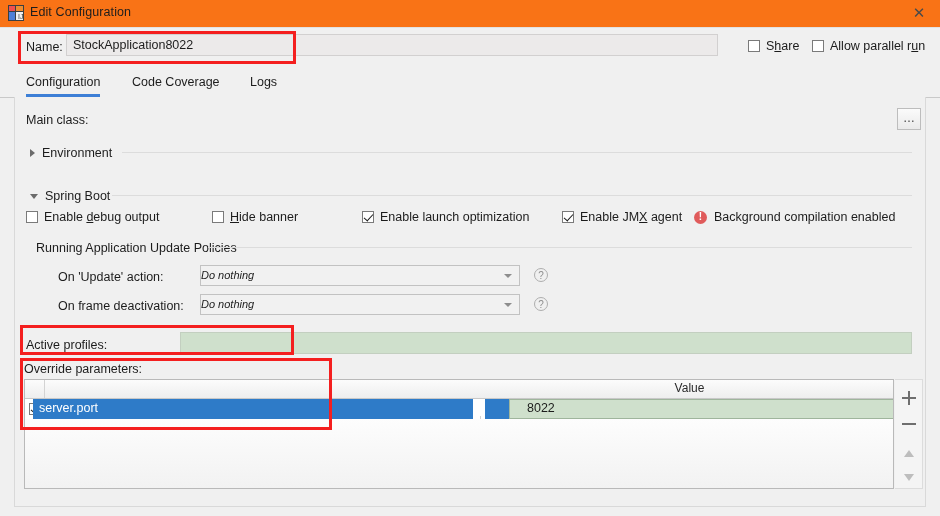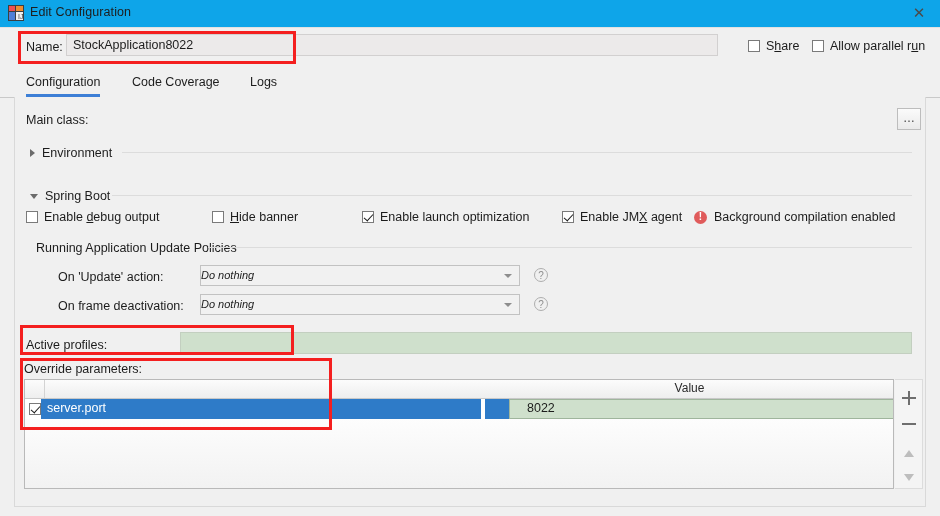--- a/index.html
+++ b/index.html
@@ -19,21 +19,21 @@
     font-size: 12.5px;
     color: #1c1c1c;
     box-sizing: border-box;
   }
 
   
   #titlebar {
     position: absolute;
     left: 0; top: 0;
     width: 940px; height: 27px;
-    background: #0ea5e9;
+    background: #f97316;
     border-bottom: 1px solid #e2e2e2;
   }
   #app-icon {
     position: absolute;
     left: 8px; top: 5px;
     width: 16px; height: 16px;
   }
   #title-text {
     position: absolute;
     left: 30px; top: 5px;
@@ -333,21 +333,21 @@
     position: absolute;
     left: 0; top: 0;
     width: 20px; height: 20px;
     background: #ffffff;
     border-right: 1px solid #c9d7e4;
     box-sizing: border-box;
     display: flex; align-items: center; justify-content: center;
   }
   #trow-name {
     position: absolute;
-    left: 16px; top: 0;
+    left: 8px; top: 0;
     width: 440px; height: 20px;
     background: #2e7bc8;
     color: #ffffff;
     font-size: 12.5px;
     line-height: 19px;
     padding-left: 6px;
     box-sizing: border-box;
   }
   #trow-value-sel {
     position: absolute;

